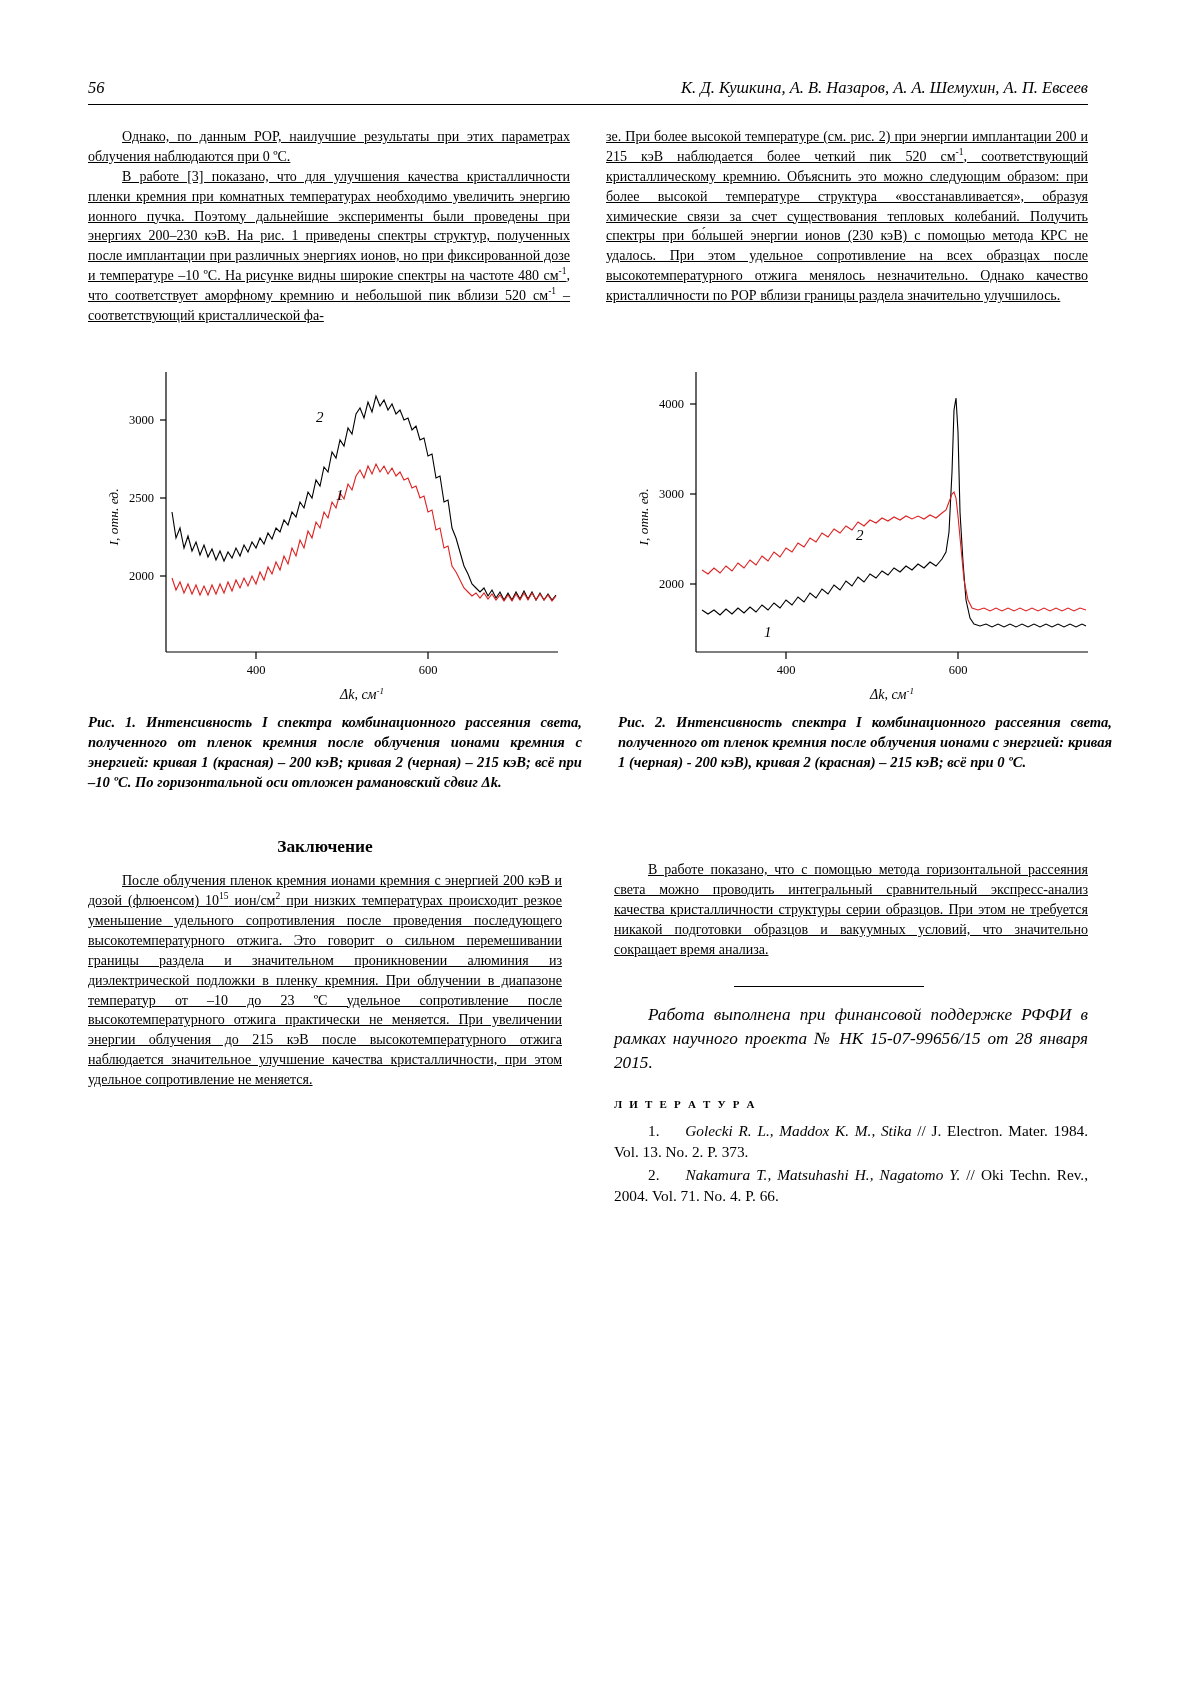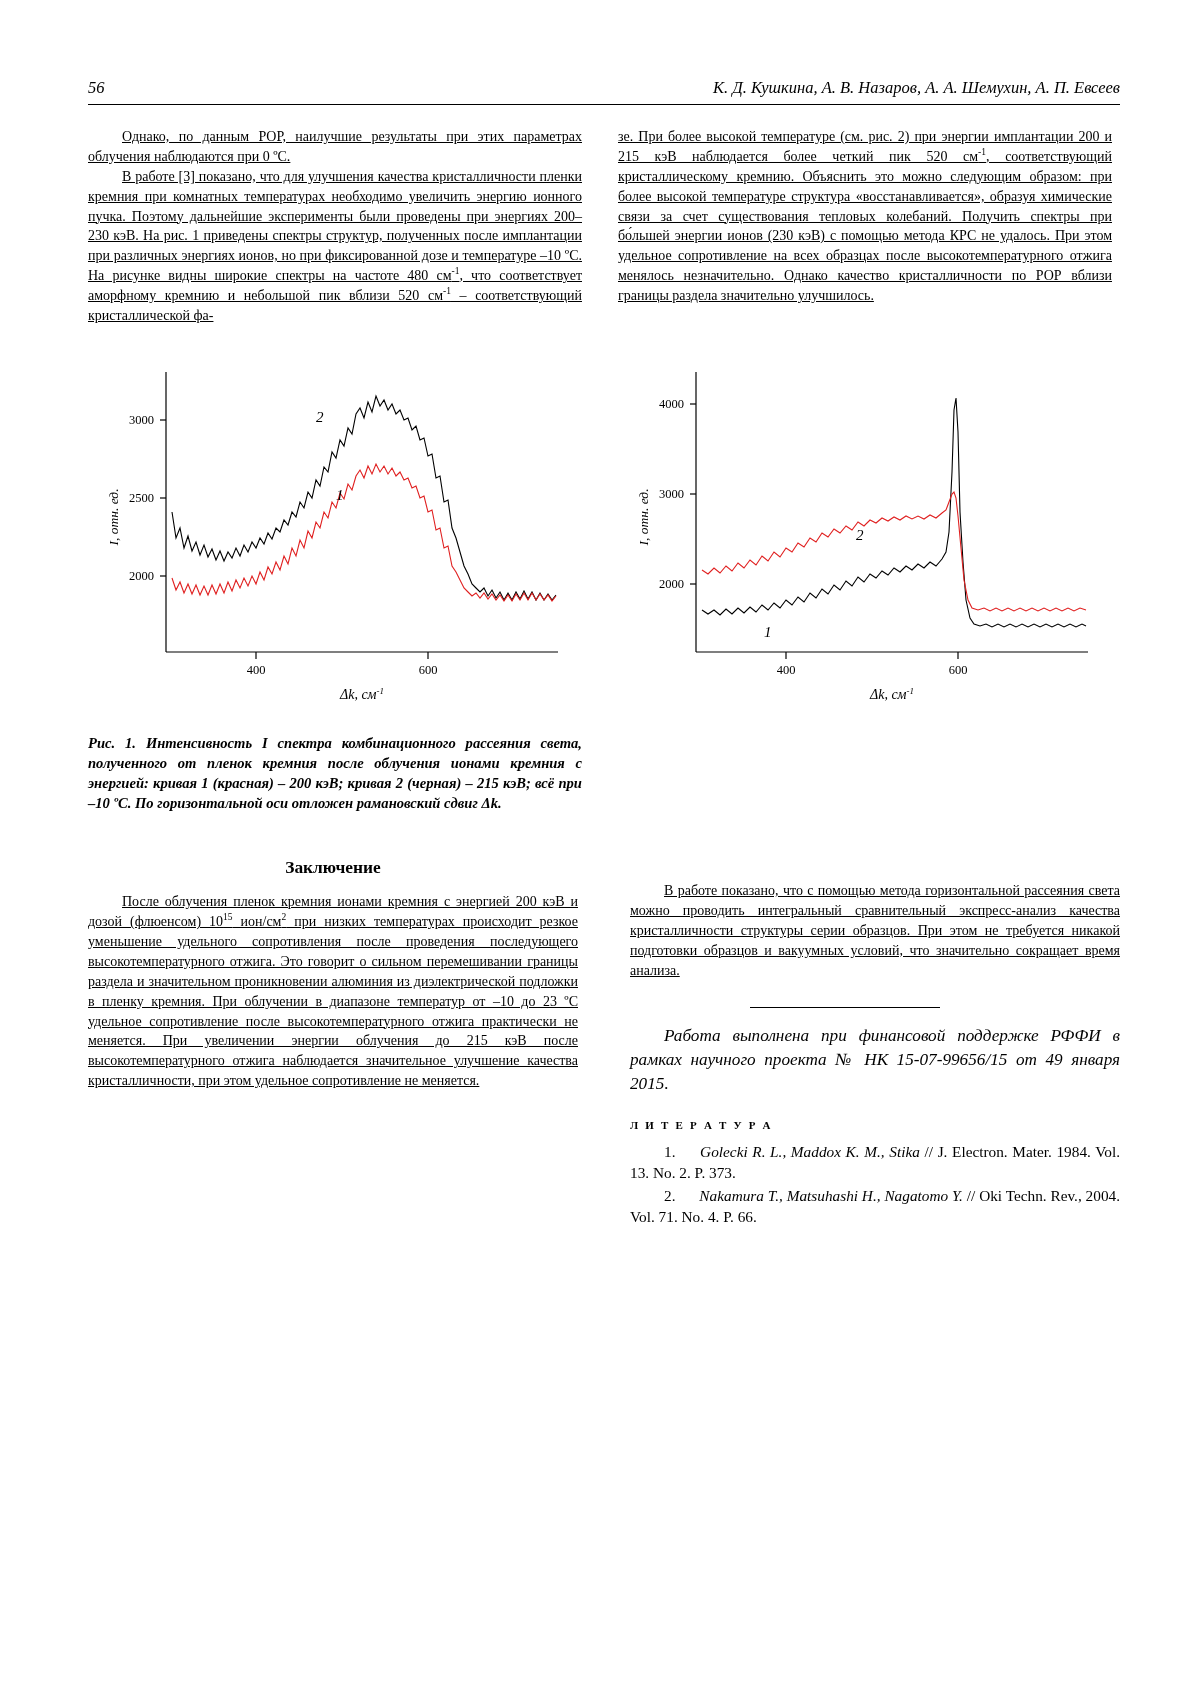--- a/index.html
+++ b/index.html
@@ -13,21 +13,21 @@
     font-family: "Liberation Serif", serif;
     color: #000;
     position: relative;
   }
   .page {
     position: absolute;
     left: 0; top: 0;
     width: 1200px;
     height: 1598px;
     box-sizing: border-box;
-    padding: 78px 80px 40px 88px;
+    padding: 78px 112px 40px 88px;
   }
   
   .runhead {
     display: flex;
     justify-content: space-between;
     align-items: baseline;
     font-style: italic;
     font-size: 16.5px;
     padding-bottom: 6px;
     border-bottom: 1px solid #000;
@@ -67,21 +67,21 @@
     width: 494px;
     height: 360px;
     position: relative;
   }
   .caption {
     font-style: italic;
     font-weight: bold;
     font-size: 14.6px;
     line-height: 1.38;
     text-align: justify;
-    margin-top: 21px;
+    margin-top: 0;
   }
 
   
   .lower {
     display: flex;
     gap: 52px;
     margin-top: 30px;
   }
   .secthead {
     text-align: center;
@@ -193,37 +193,38 @@
           <text x="30" y="165" text-anchor="middle" transform="rotate(-90 30 165)" font-family="Liberation Serif, serif" font-size="13.5" font-style="italic">I, отн. ед.</text>
           <text x="274" y="347" text-anchor="middle" font-family="Liberation Serif, serif" font-size="14" font-style="italic">Δk, см<tspan baseline-shift="super" font-size="9">-1</tspan></text>
 
           <polyline fill="none" stroke="#000000" stroke-width="1.1" points="84,258 90,262 96,258 102,263 108,257 114,262 120,256 126,261 132,255 138,260 144,253 150,258 156,251 162,256 168,248 174,253 180,245 186,250 192,241 198,246 204,237 210,242 216,233 222,238 228,229 234,234 240,225 246,230 252,222 258,226 264,219 270,223 276,216 282,220 288,214 294,218 300,212 306,216 312,210 318,214 324,207 328,200 331,180 334,120 336,58 338,46 340,80 342,160 345,210 348,248 352,266 356,272 362,274 368,272 374,275 380,272 386,275 392,272 398,275 404,272 410,275 416,272 422,275 428,272 434,275 440,272 446,275 452,272 458,275 464,272 468,274"></polyline>
 
           <polyline fill="none" stroke="#e02020" stroke-width="1.1" points="84,218 90,222 96,216 102,221 108,214 114,219 120,211 126,216 132,208 138,213 144,204 150,209 156,200 162,205 168,196 174,200 180,191 186,195 192,186 198,190 204,181 210,185 216,177 222,181 228,174 234,178 240,170 246,174 252,168 258,171 264,166 270,169 276,165 282,168 288,164 294,167 300,164 306,167 312,163 318,166 324,161 328,158 331,150 334,142 336,140 338,146 340,164 343,196 346,228 350,248 354,256 360,258 366,256 372,259 378,256 384,259 390,256 396,259 402,256 408,259 414,256 420,259 426,256 432,259 438,256 444,259 450,256 456,259 462,256 468,258"></polyline>
           <text x="238" y="188" font-family="Liberation Serif, serif" font-style="italic" font-size="15">2</text>
           <text x="146" y="285" font-family="Liberation Serif, serif" font-style="italic" font-size="15">1</text>
         </svg>
       </div>
+      <div class="caption">Рис. 2. Интенсивность спектра I комбинационного рассеяния света, полученного от пленок кремния после облучения ионами с энергией: кривая 1 (черная) - 200 кэВ), кривая 2 (красная) – 215 кэВ; всё при 0 ºС.</div>
     </div>
 
   </div>
 
   <div class="lower">
     <div class="col">
       <div class="spacer-sm"></div>
       <p class="secthead">Заключение</p>
       <p class="body"><span>После облучения пленок кремния ионами кремния с энергией 200 кэВ и дозой (флюенсом) 10</span><sup>15</sup><span> ион/см</span><sup>2</sup><span> при низких температурах происходит резкое уменьшение удельного сопротивления после проведения последующего высокотемпературного отжига. Это говорит о сильном перемешивании границы раздела и значительном проникновении алюминия из диэлектрической подложки в пленку кремния. При облучении в диапазоне температур от –10 до 23 ºС удельное сопротивление после высокотемпературного отжига практически не меняется. При увеличении энергии облучения до 215 кэВ после высокотемпературного отжига наблюдается значительное улучшение качества кристалличности, при этом удельное сопротивление не меняется.</span></p>
     </div>
     <div class="col">
       <div class="spacer-sm" style="height:38px"></div>
       <p class="body">В работе показано, что с помощью метода горизонтальной рассеяния света можно проводить интегральный сравнительный экспресс-анализ качества кристалличности структуры серии образцов. При этом не требуется никакой подготовки образцов и вакуумных условий, что значительно сокращает время анализа.</p>
 
       <div class="rule"></div>
 
-      <p class="ack">Работа выполнена при финансовой поддержке РФФИ в рамках научного проекта № НК 15-07-99656/15 от 49 января 2015.</p>
+      <p class="ack">Работа выполнена при финансовой поддержке РФФИ в рамках научного проекта № НК 15-07-99656/15 от 28 января 2015.</p>
 
       <p class="litheading">Л И Т Е Р А Т У Р А</p>
 
       <p class="ref"><span>1.</span> <i>Golecki R. L., Maddox K. M., Stika</i><span> // J. Electron. Mater. 1984. Vol. 13. No. 2. P. 373.</span></p>
       <p class="ref"><span>2.</span> <i>Nakamura T., Matsuhashi H., Nagatomo Y.</i><span> // Oki Techn. Rev., 2004. Vol. 71. No. 4. P. 66.</span></p>
     </div>
   </div>
 
 </div>
 

